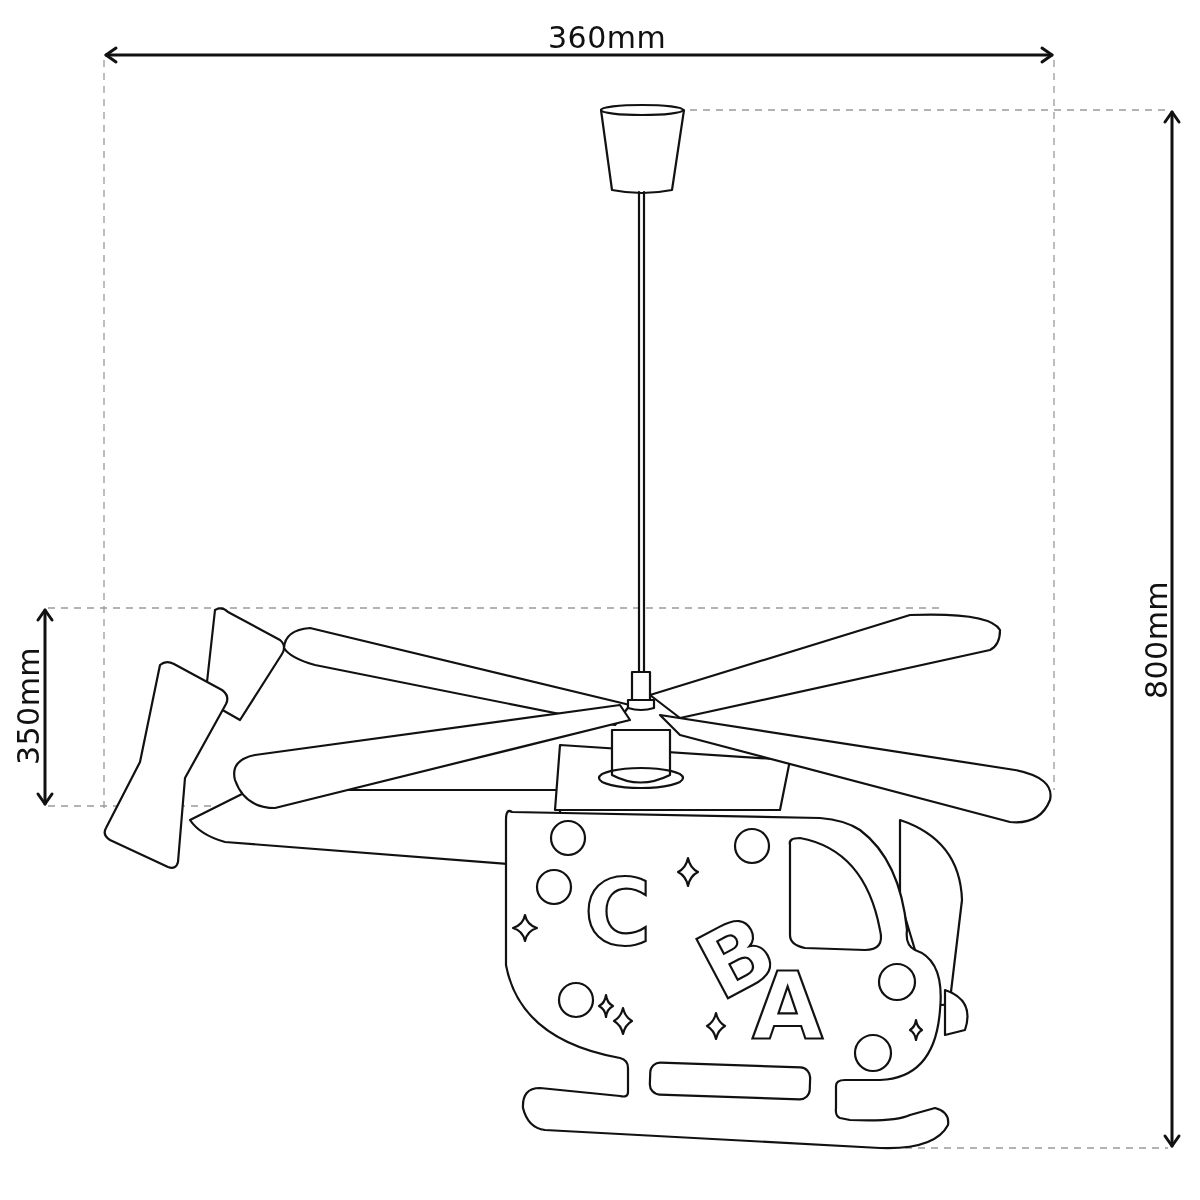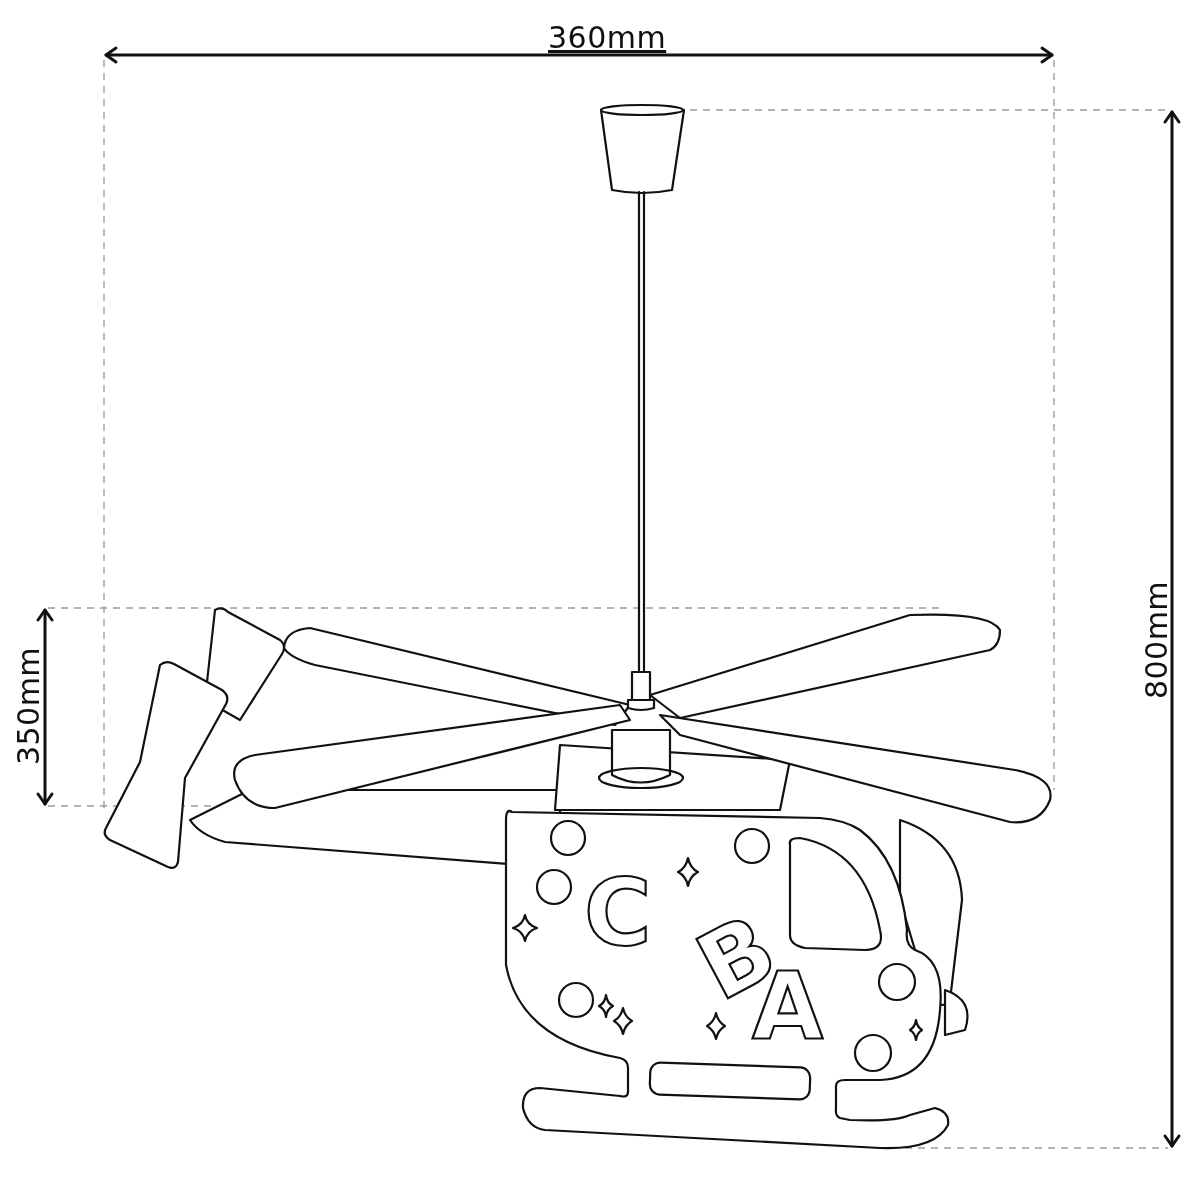--- a/index.html
+++ b/index.html
@@ -1,19 +1,19 @@
 <!DOCTYPE html>
 <html><head>
 <meta charset="utf-8">
 <style>
   html, body { margin: 0; padding: 0; background: #ffffff; }
   body { width: 1200px; height: 1200px; position: relative; overflow: hidden; font-family: "DejaVu Sans", sans-serif; }
   #drawing { position: absolute; left: 0; top: 0; width: 1200px; height: 1200px; }
   .dim-label { position: absolute; font-family: "DejaVu Sans", sans-serif; font-size: 30px; color: #111; letter-spacing: 0.5px; white-space: nowrap; }
-  .dim-width { left: 548px; top: 20px; text-decoration: underline; }
+  .dim-width { left: 548px; top: 20px; }
   .dim-height { left: 1156px; top: 640px; transform: translate(-50%, -50%) rotate(-90deg); }
   .dim-depth { left: 28px; top: 706px; transform: translate(-50%, -50%) rotate(-90deg); }
   svg .ln { fill: #fff; stroke: #111; stroke-width: 2.2; stroke-linejoin: round; stroke-linecap: round; }
   svg .ln2 { fill: none; stroke: #111; stroke-width: 2.2; stroke-linejoin: round; stroke-linecap: round; }
   svg .dash { fill: none; stroke: #9a9a9a; stroke-width: 1.3; stroke-dasharray: 7 6; }
   svg .arrow { fill: none; stroke: #111; stroke-width: 3; stroke-linecap: round; stroke-linejoin: round; }
   svg .letter { font-family: "DejaVu Sans", sans-serif; font-weight: bold; font-size: 92px; fill: #fff; stroke: #111; stroke-width: 2.2; }
 </style>
 </head>
 <body>

